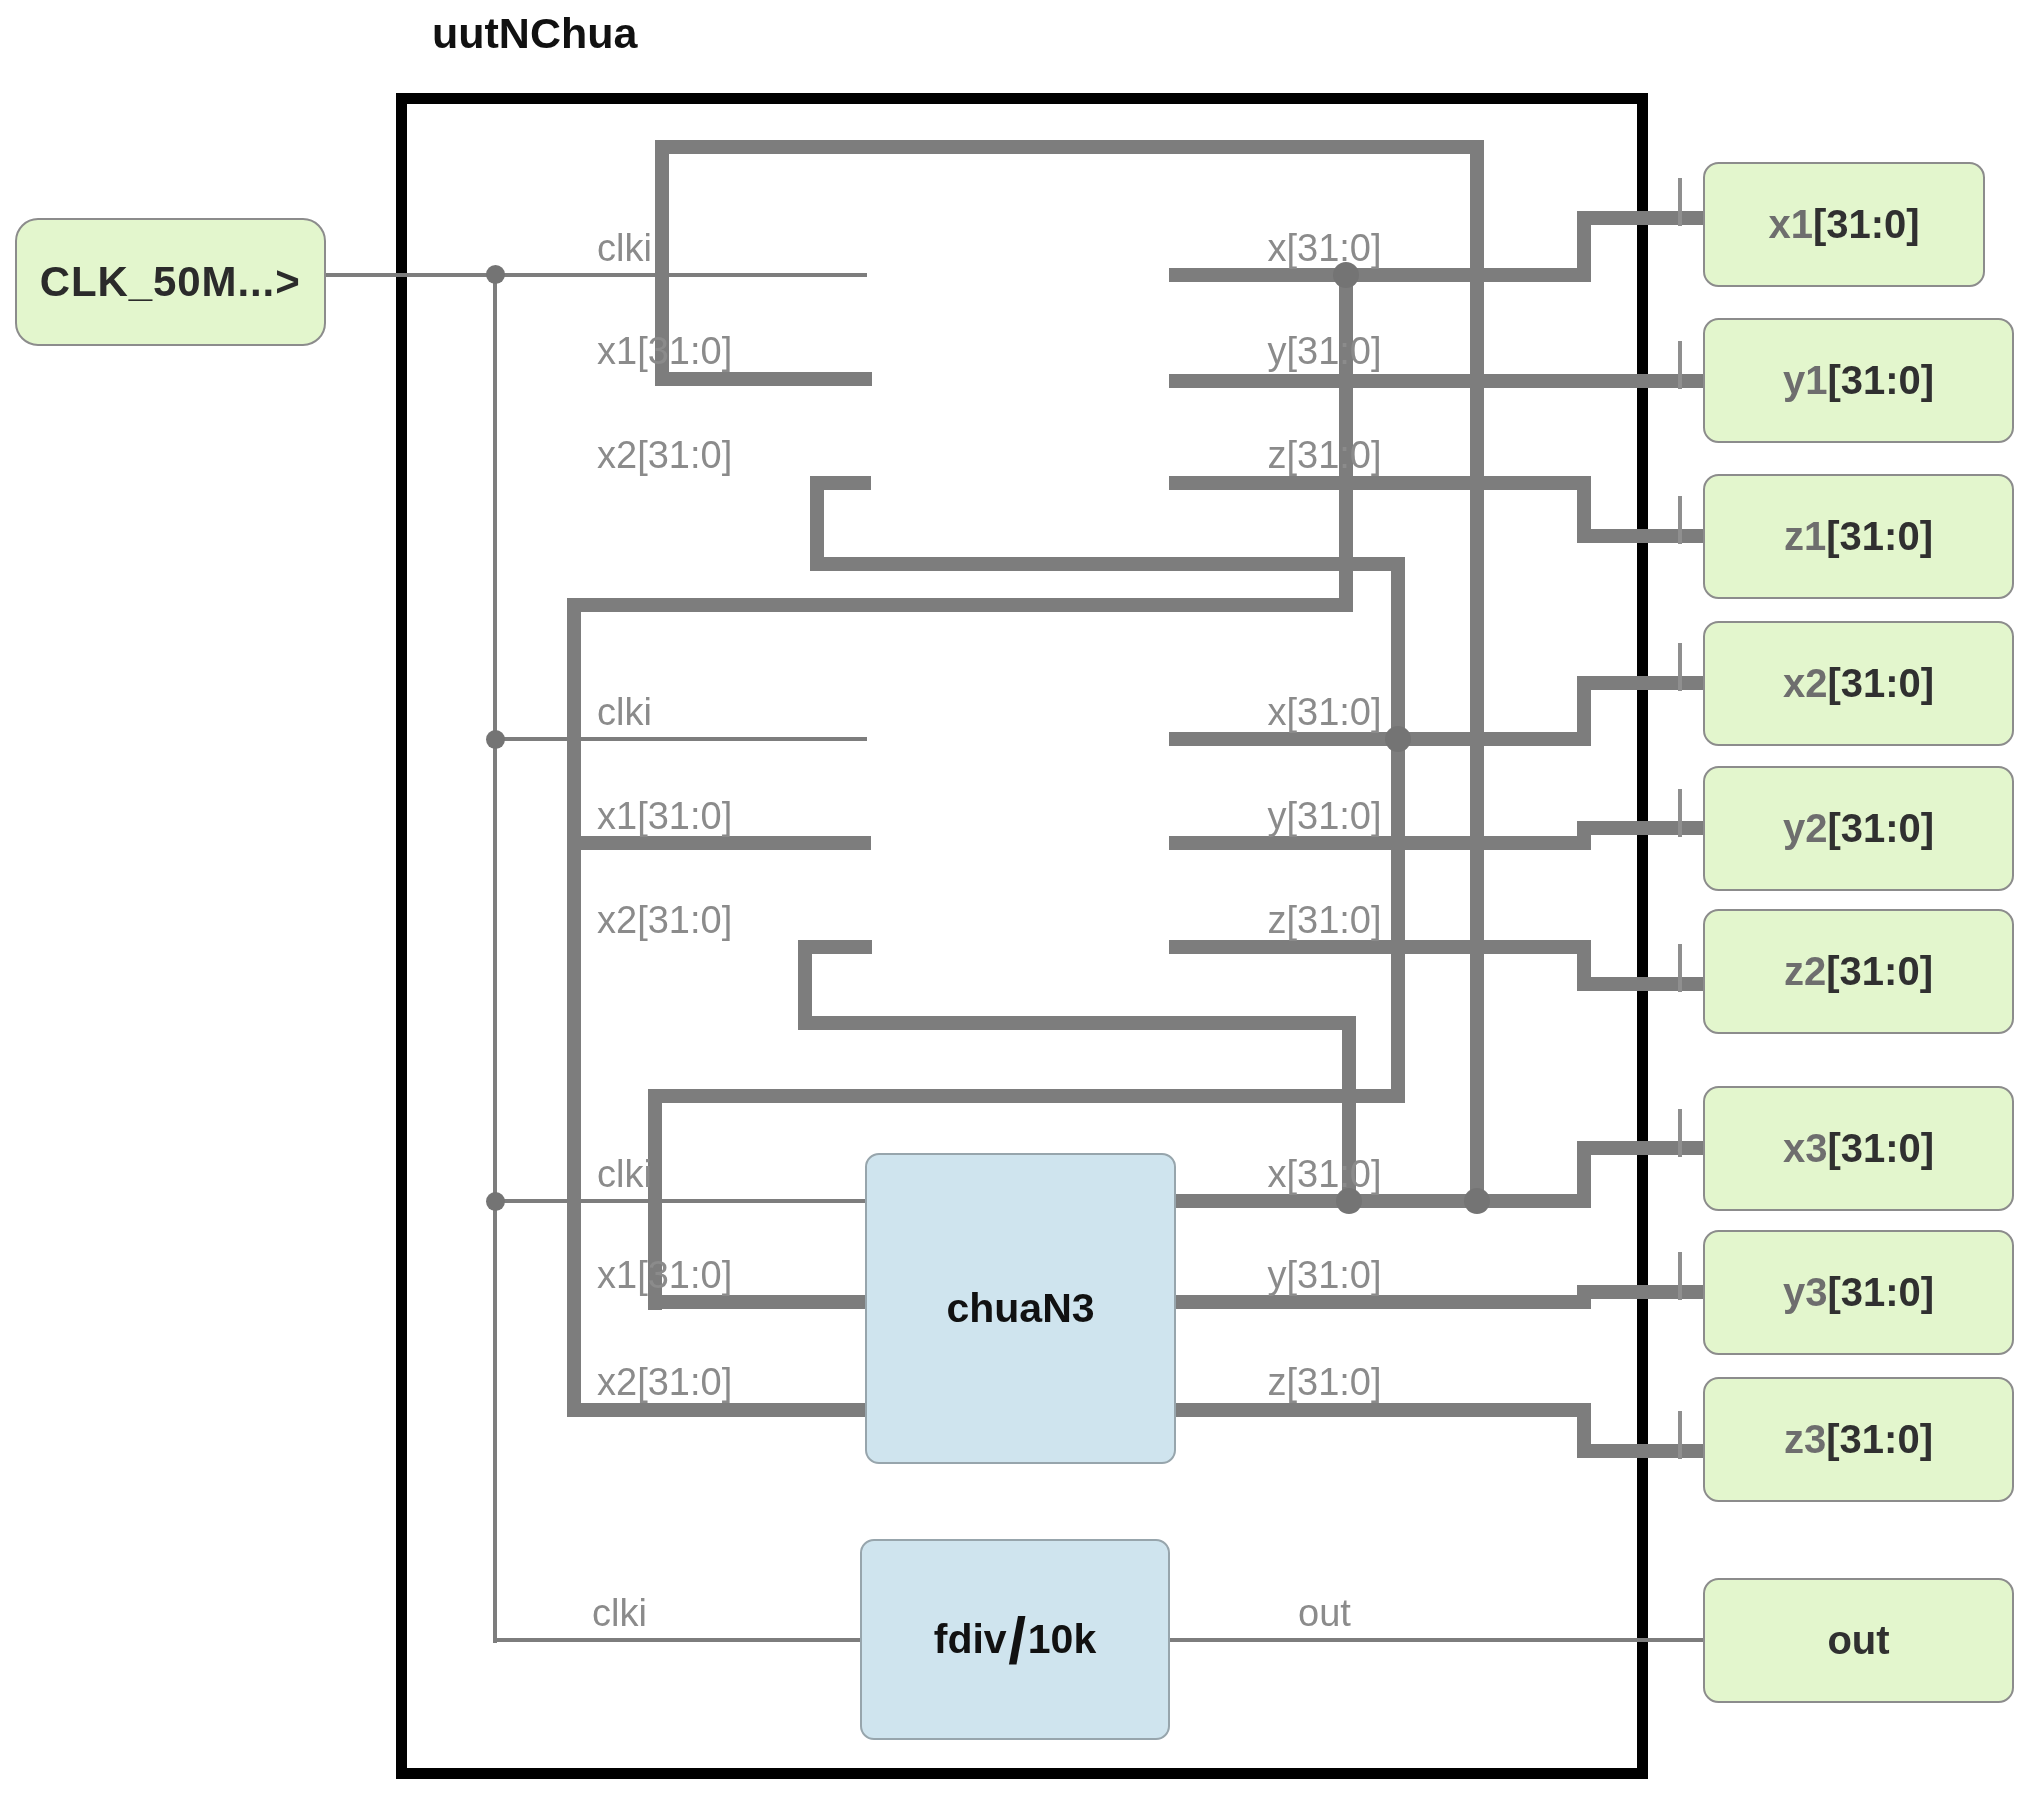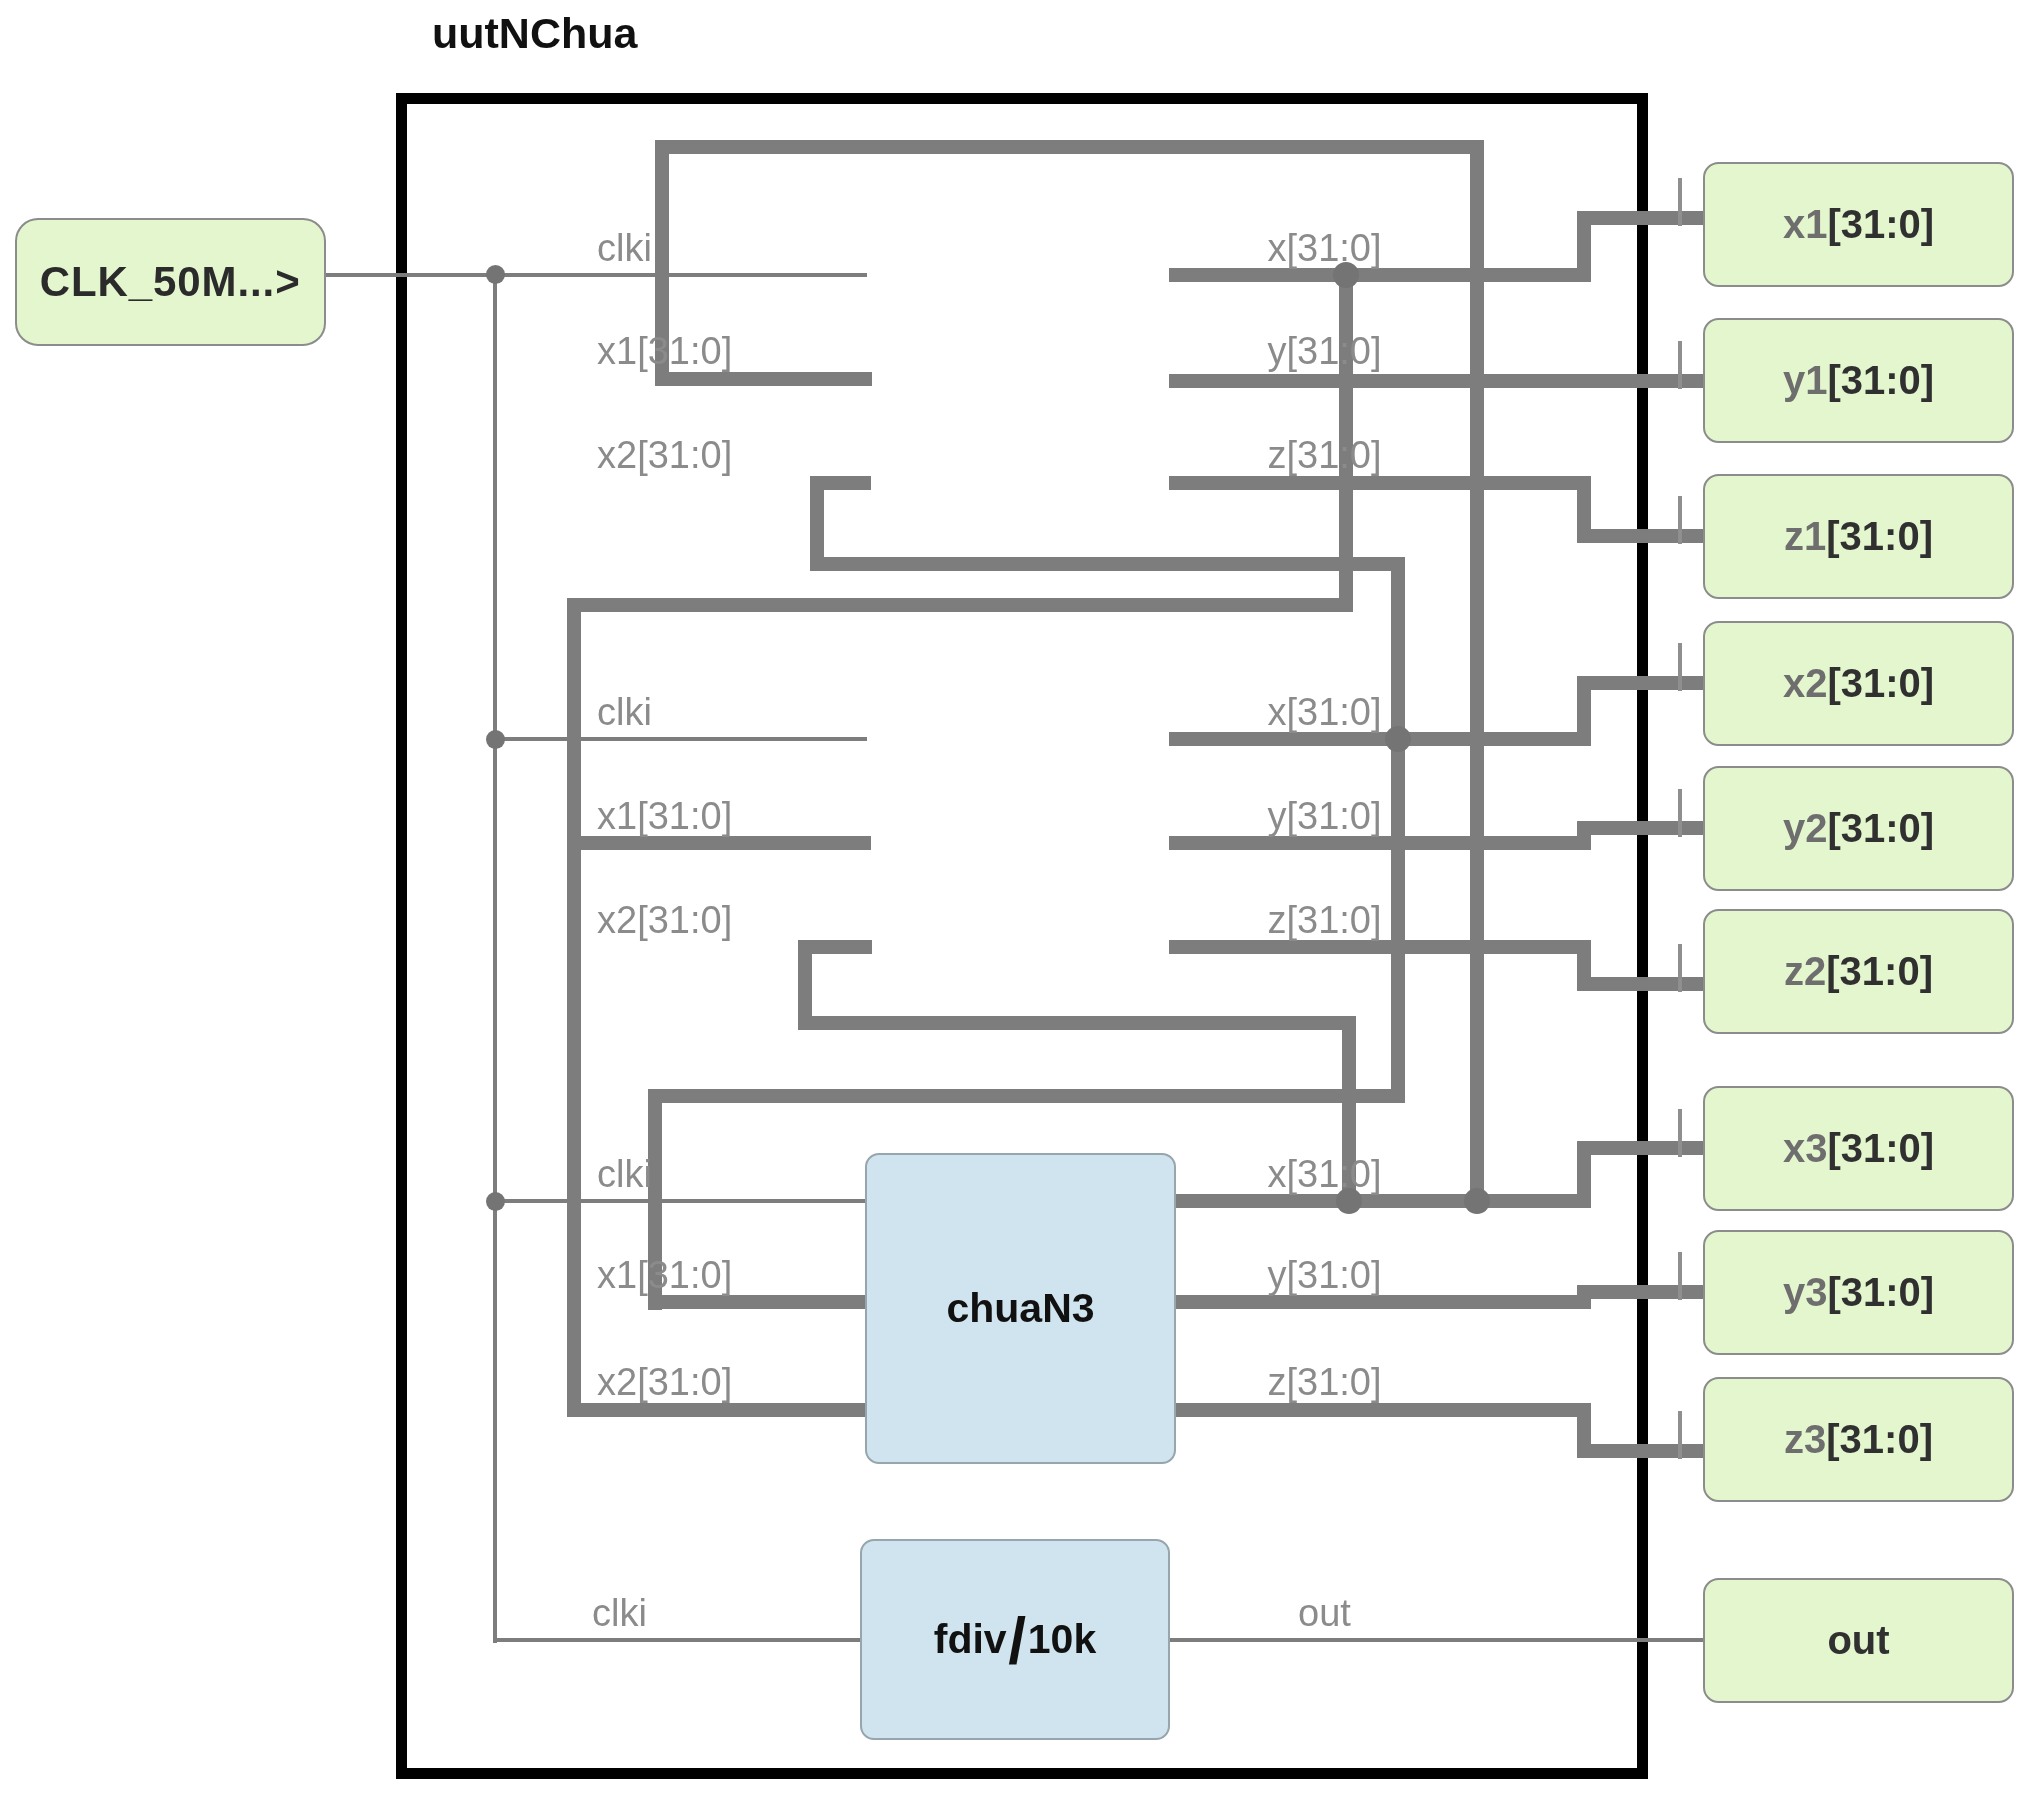--- a/index.html
+++ b/index.html
@@ -139,21 +139,21 @@
   <div class="plabel pl" style="top:1152px;">clki</div>
   <div class="plabel pl" style="top:1253px;">x1[31:0]</div>
   <div class="plabel pl" style="top:1360px;">x2[31:0]</div>
   <div class="plabel pr" style="top:1152px;">x[31:0]</div>
   <div class="plabel pr" style="top:1253px;">y[31:0]</div>
   <div class="plabel pr" style="top:1360px;">z[31:0]</div>
 
   <div class="plabel pl" style="top:1591px;left:592px;">clki</div>
   <div class="plabel pr" style="top:1591px;">out</div>
 
-  <div class="block io" style="left:1703px;top:162px;width:311px;height:125px;">
+  <div class="block io" style="left:1703px;top:162px;width:282px;height:125px;">
     <span class="oname">x1</span>
       <span class="orange">[31:0]</span>
   </div>
   <div class="block io" style="left:1703px;top:318px;width:311px;height:125px;">
     <span class="oname">y1</span>
       <span class="orange">[31:0]</span>
   </div>
   <div class="block io" style="left:1703px;top:474px;width:311px;height:125px;">
     <span class="oname">z1</span>
       <span class="orange">[31:0]</span>

